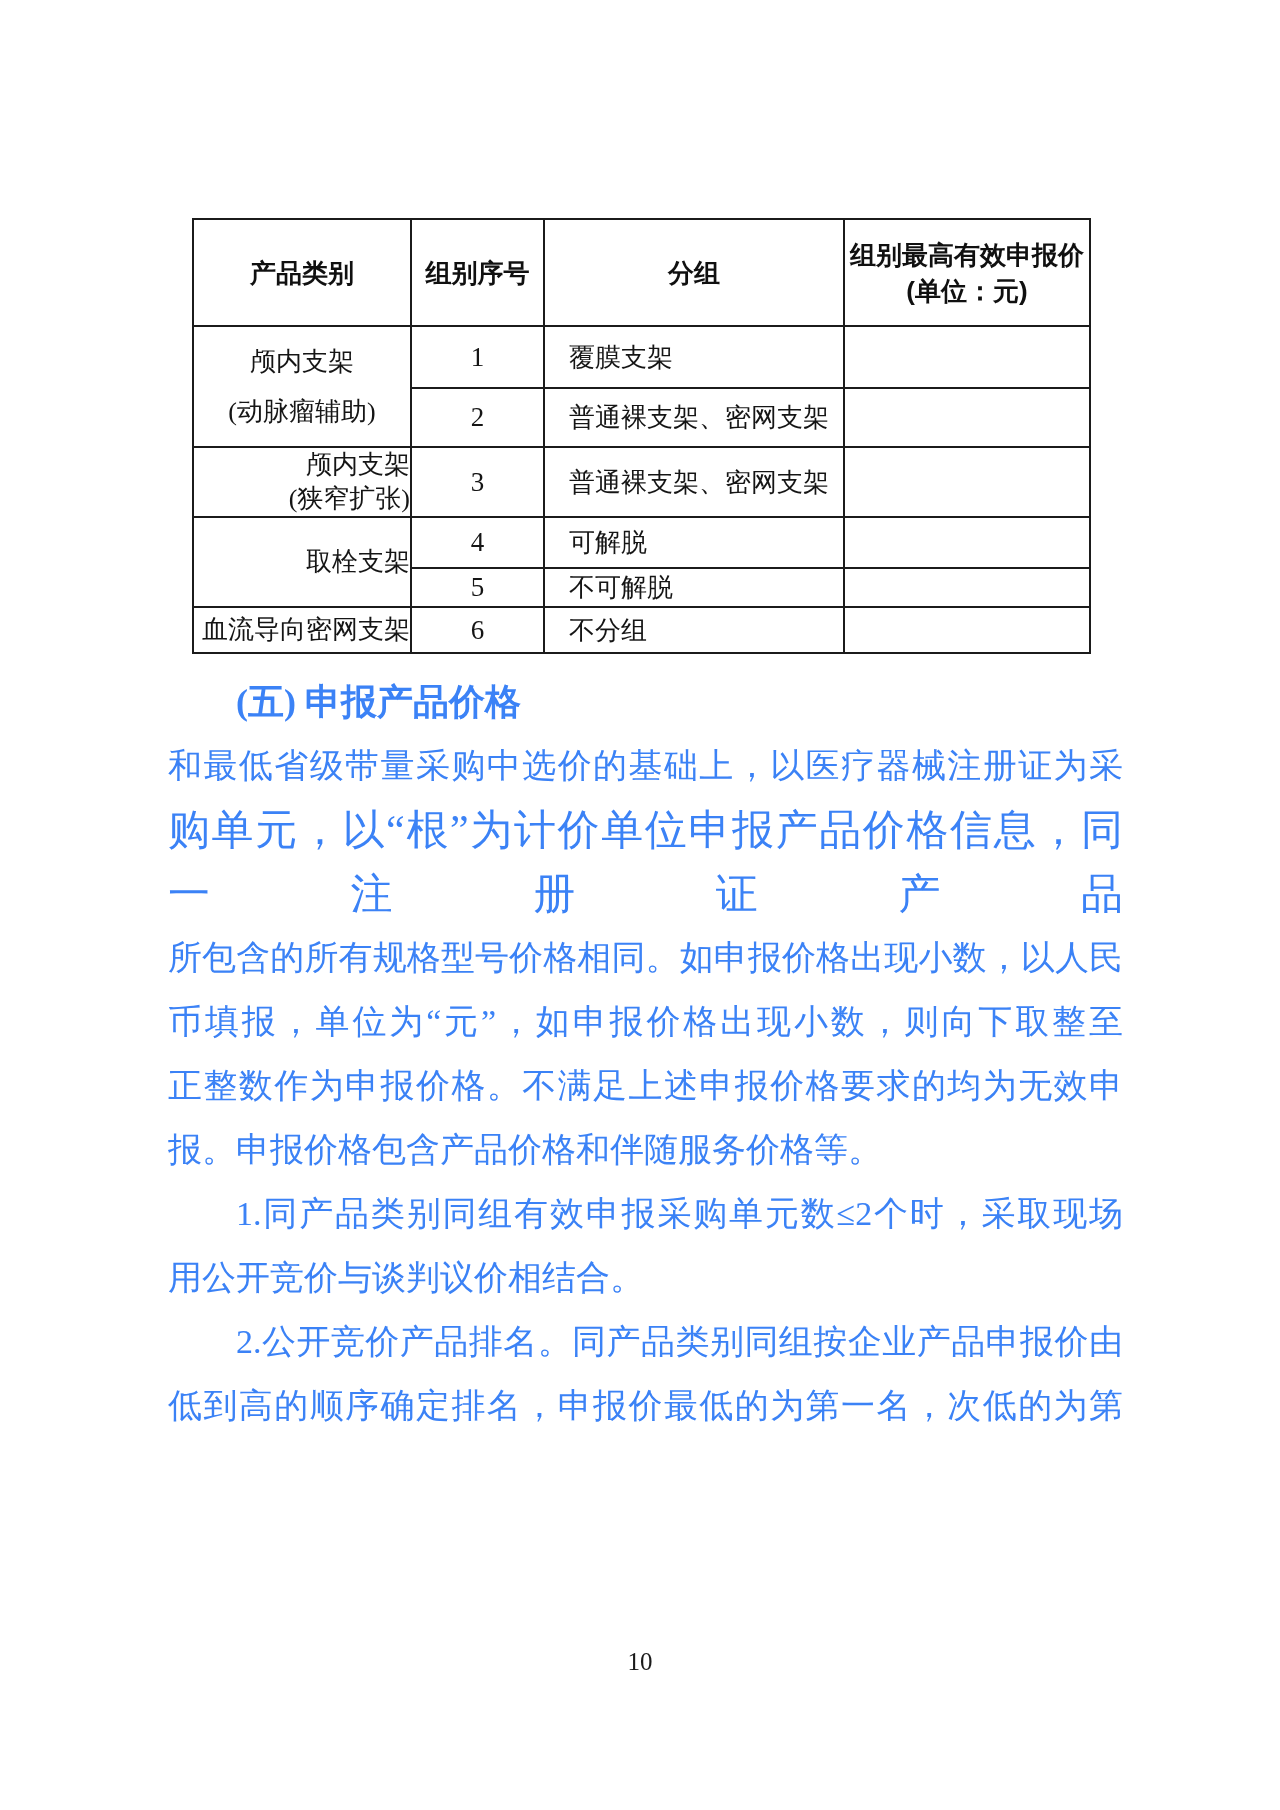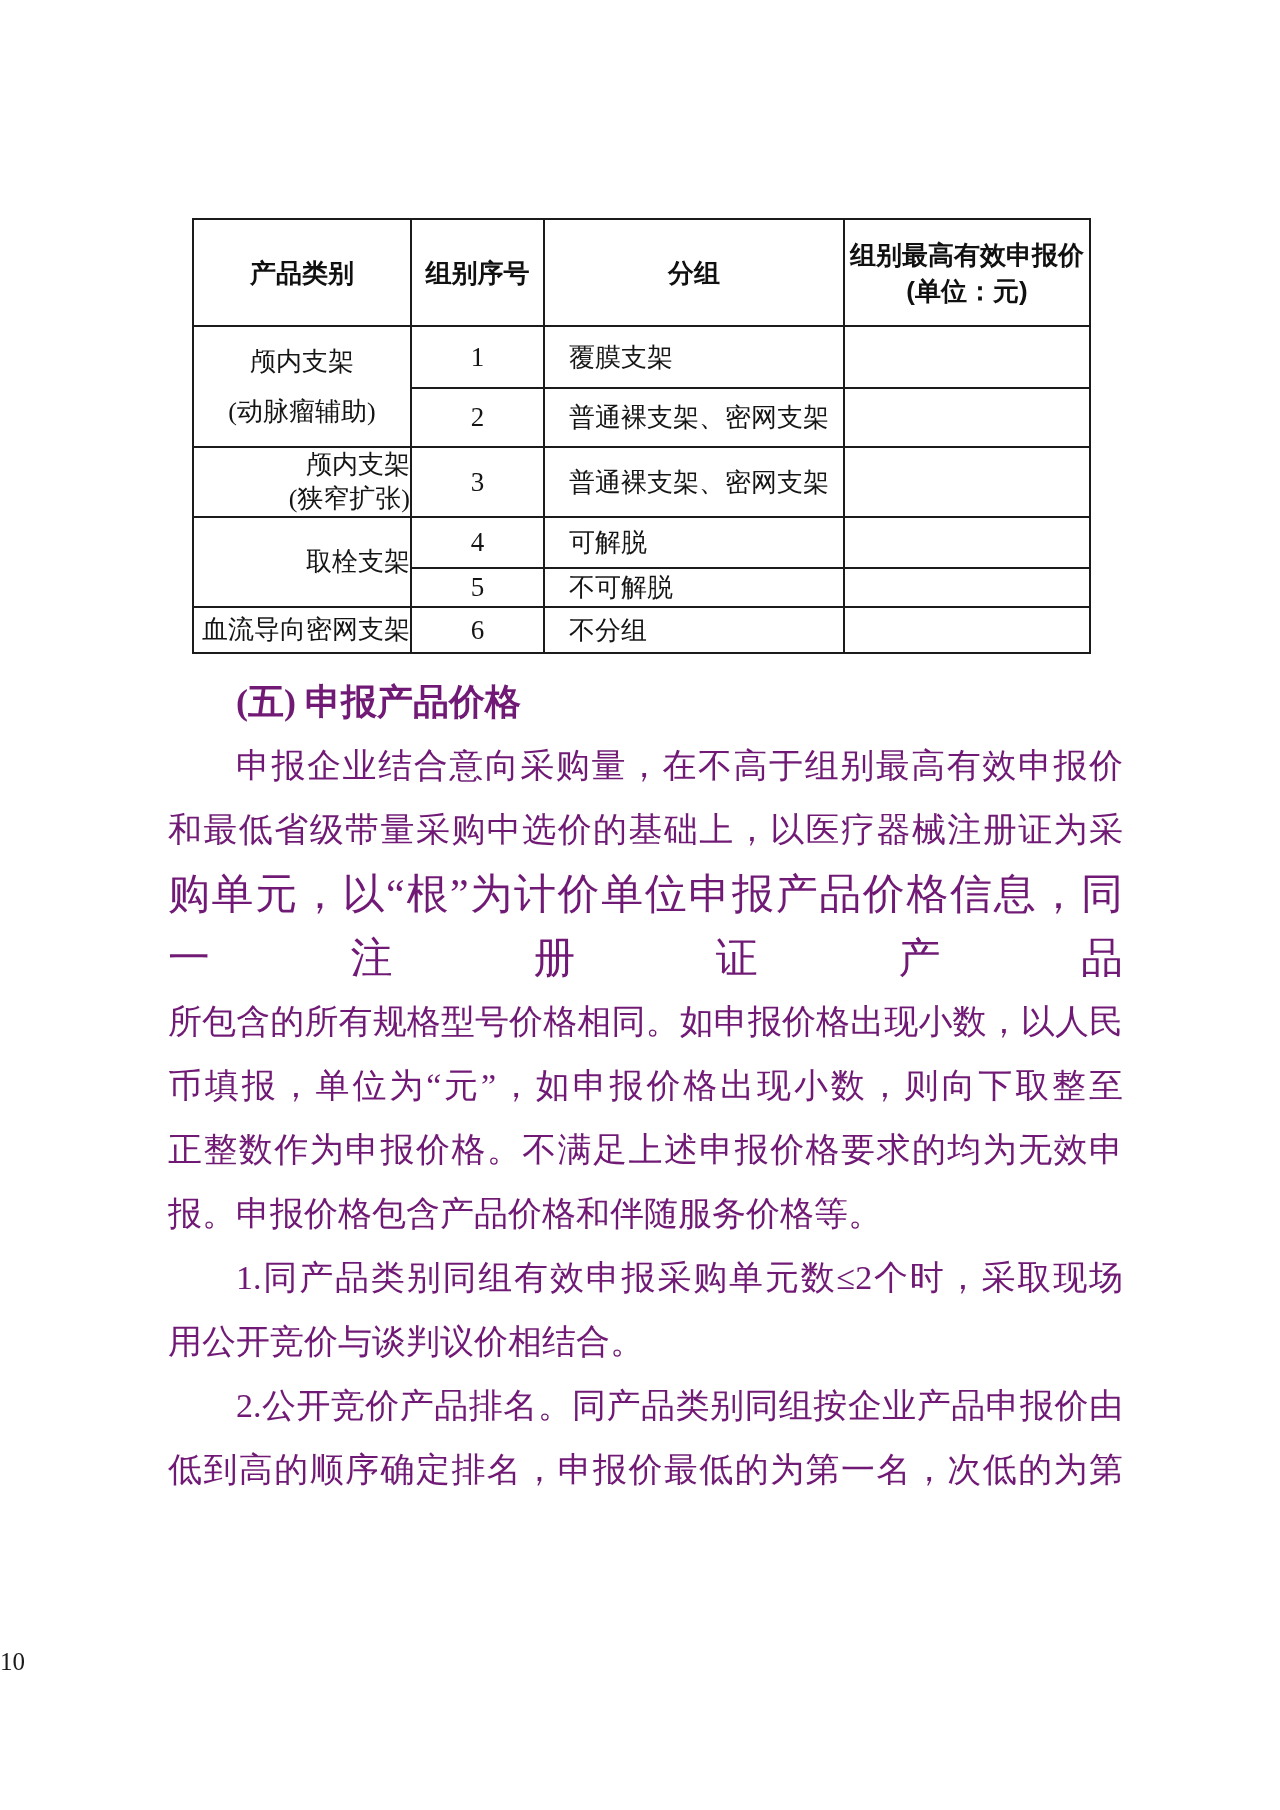--- a/index.html
+++ b/index.html
@@ -73,37 +73,37 @@
   .rh-5 td { height:37px; }
   .rh-6 td { height:44px; }
 
   
   .body-text {
     position:absolute;
     left:168px; top:670px;
     width:955px;
     font-size:34px;
     line-height:64px;
-    color:#701a75;
+    color:#3b82f6;
   }
   .line { min-height:64px; }
   .just { text-align:justify; text-align-last:justify; }
   .indent { text-indent:68px; }
   .fit { font-size:42px; }
   .heading {
     font-weight:bold;
     font-size:36px;
     text-indent:68px;
   }
 
   .page-number {
     position:absolute;
     left:0; right:0;
     top:1648px;
-    text-align:left;
+    text-align:center;
     font-size:25px;
     color:#1a1a1a;
   }
 </style>
 </head>
 <body>
 
 <div class="page">
 
   <table class="grid">
@@ -169,21 +169,20 @@
         <td class="cat">血流导向密网支架</td>
         <td class="num">6</td>
         <td class="sub">不分组</td>
         <td class="price"></td>
       </tr>
     </tbody>
   </table>
 
   <div class="body-text">
     <div class="line heading">(五) 申报产品价格</div>
-    <div class="line just indent">申报企业结合意向采购量，在不高于组别最高有效申报价</div>
     <div class="line just">和最低省级带量采购中选价的基础上，以医疗器械注册证为采</div>
     <div class="line just fit">购单元，以“根”为计价单位申报产品价格信息，同一注册证产品</div>
     <div class="line just">所包含的所有规格型号价格相同。如申报价格出现小数，以人民</div>
     <div class="line just">币填报，单位为“元”，如申报价格出现小数，则向下取整至</div>
     <div class="line just">正整数作为申报价格。不满足上述申报价格要求的均为无效申</div>
     <div class="line">报。申报价格包含产品价格和伴随服务价格等。</div>
 
     <div class="line just indent">1.同产品类别同组有效申报采购单元数≤2个时，采取现场</div>
     <div class="line">用公开竞价与谈判议价相结合。</div>
     <div class="line just indent">2.公开竞价产品排名。同产品类别同组按企业产品申报价由</div>

